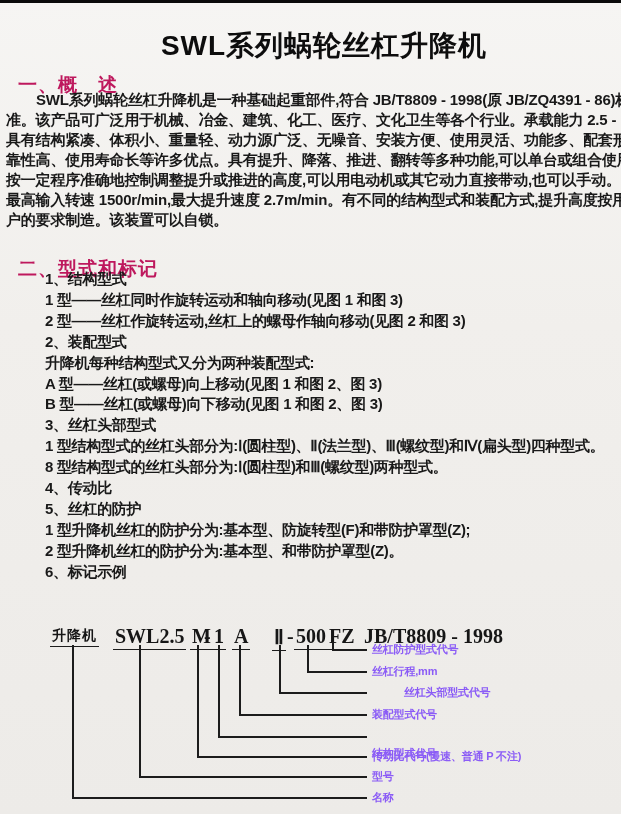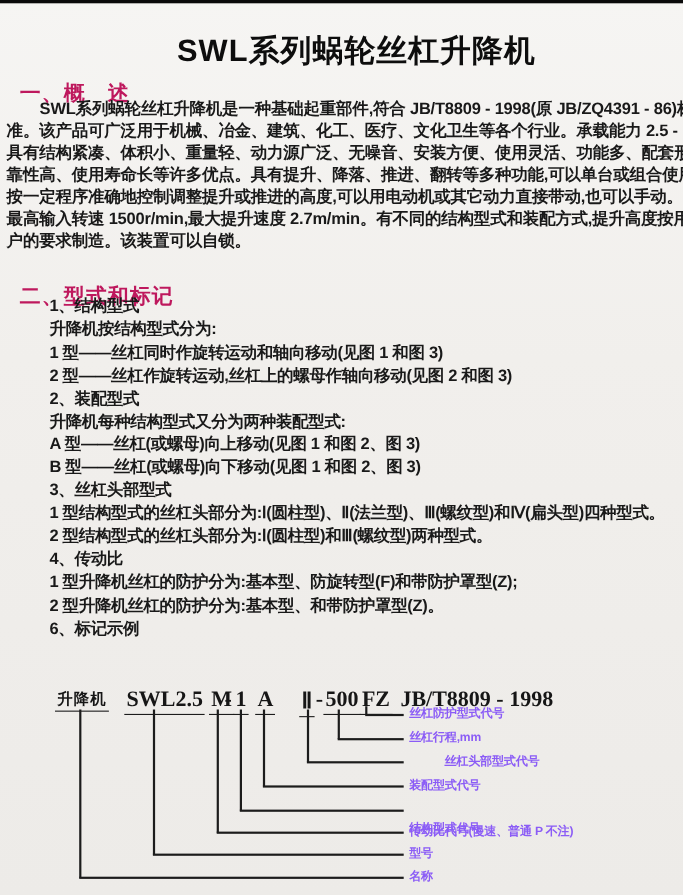--- a/index.html
+++ b/index.html
@@ -77,31 +77,31 @@
   <div class="pline">靠性高、使用寿命长等许多优点。具有提升、降落、推进、翻转等多种功能,可以单台或组合使用,能</div>
   <div class="pline">按一定程序准确地控制调整提升或推进的高度,可以用电动机或其它动力直接带动,也可以手动。</div>
   <div class="pline">最高输入转速 1500r/min,最大提升速度 2.7m/min。有不同的结构型式和装配方式,提升高度按用</div>
   <div class="pline">户的要求制造。该装置可以自锁。</div>
 </div>
 
 <h2 class="sec-heading h-types">二、型式和标记</h2>
 
 <div class="typelines">
   <div class="tline">1、结构型式</div>
-  <div class="tline">升降机按结构型式分为:</div>
   <div class="tline">1 型——丝杠同时作旋转运动和轴向移动(见图 1 和图 3)</div>
   <div class="tline">2 型——丝杠作旋转运动,丝杠上的螺母作轴向移动(见图 2 和图 3)</div>
   <div class="tline">2、装配型式</div>
   <div class="tline">升降机每种结构型式又分为两种装配型式:</div>
   <div class="tline">A 型——丝杠(或螺母)向上移动(见图 1 和图 2、图 3)</div>
   <div class="tline">B 型——丝杠(或螺母)向下移动(见图 1 和图 2、图 3)</div>
   <div class="tline">3、丝杠头部型式</div>
   <div class="tline">1 型结构型式的丝杠头部分为:Ⅰ(圆柱型)、Ⅱ(法兰型)、Ⅲ(螺纹型)和Ⅳ(扁头型)四种型式。</div>
-  <div class="tline">2 型结构型式的丝杠头部分为:Ⅰ(圆柱型)和Ⅲ(螺纹型)两种型式。</div>
+  <div class="tline">8 型结构型式的丝杠头部分为:Ⅰ(圆柱型)和Ⅲ(螺纹型)两种型式。</div>
   <div class="tline">4、传动比</div>
+  <div class="tline">5、丝杠的防护</div>
   <div class="tline">1 型升降机丝杠的防护分为:基本型、防旋转型(F)和带防护罩型(Z);</div>
   <div class="tline">2 型升降机丝杠的防护分为:基本型、和带防护罩型(Z)。</div>
   <div class="tline">6、标记示例</div>
 </div>
 
 <div class="diagram">
 
   <span class="tk cjk u tk0">升降机</span>
   <span class="tk u tk1">SWL2.5</span>
   <span class="tk u tk2">M</span>

